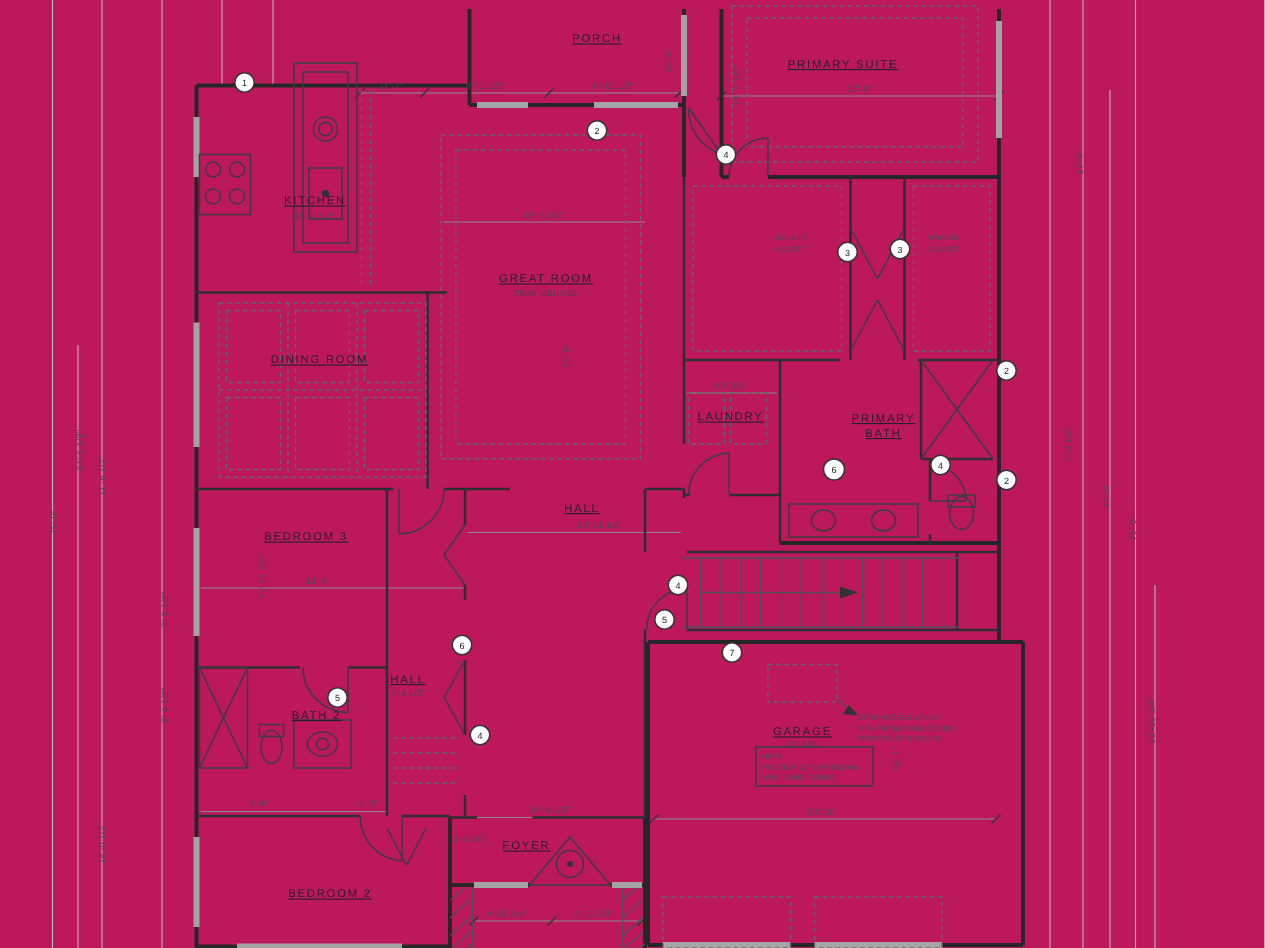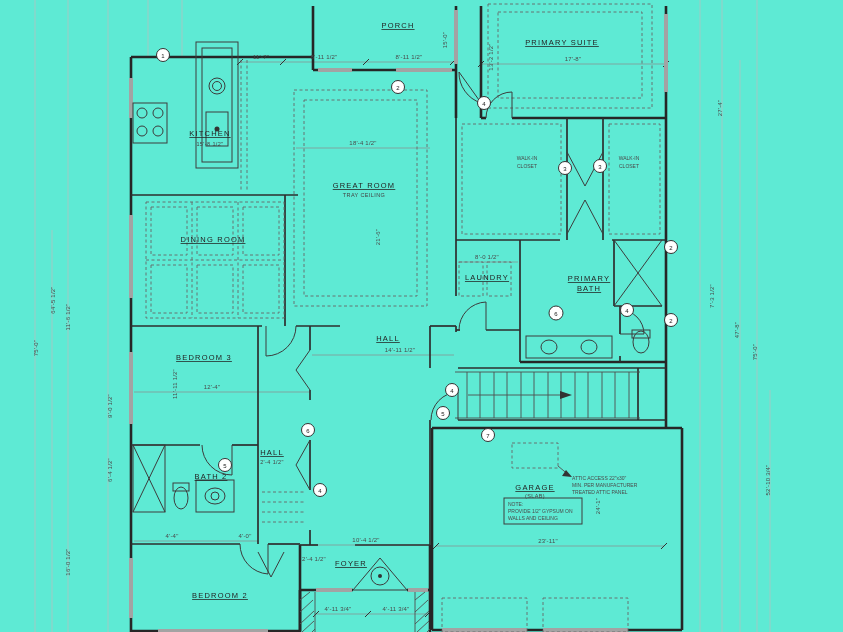--- a/index.html
+++ b/index.html
@@ -1,16 +1,16 @@
 <!DOCTYPE html>
 <html><head>
 <meta charset="utf-8">
 <style>
   html,body{margin:0;padding:0;background:#ffffff;}
-  #plan{width:843px;height:632px;position:relative;background:#5eead4;overflow:hidden;}
+  #plan{width:843px;height:632px;position:relative;background:#be185d;overflow:hidden;}
   svg text{font-family:"Liberation Sans", sans-serif; fill:#2a2a2a;}
   .rlabel{font-size:7.5px; letter-spacing:1.2px; text-anchor:middle; text-decoration:underline; fill:#222;}
   .sub{font-size:5.5px; letter-spacing:.4px; text-anchor:middle; fill:#444;}
   .dimt{font-size:6px; letter-spacing:.2px; text-anchor:middle; fill:#4a4a4a;}
   .tiny{font-size:5px; fill:#4a4a4a;}
   .knum{font-size:6px; text-anchor:middle; fill:#222;}
   .w3{stroke:#262626;stroke-width:2.6;fill:none;}
   .w2{stroke:#2e2e2e;stroke-width:1.7;fill:none;}
   .thin{stroke:#4f4f4f;stroke-width:.9;fill:none;}
   .dash{stroke:#666;stroke-width:.9;stroke-dasharray:3 2.5;fill:none;}

